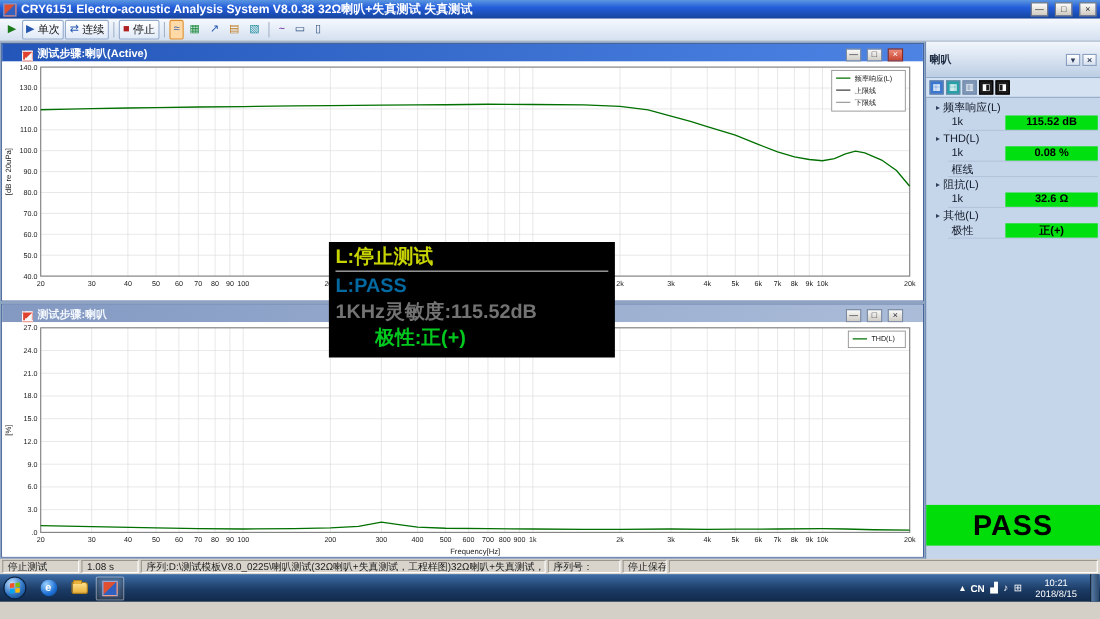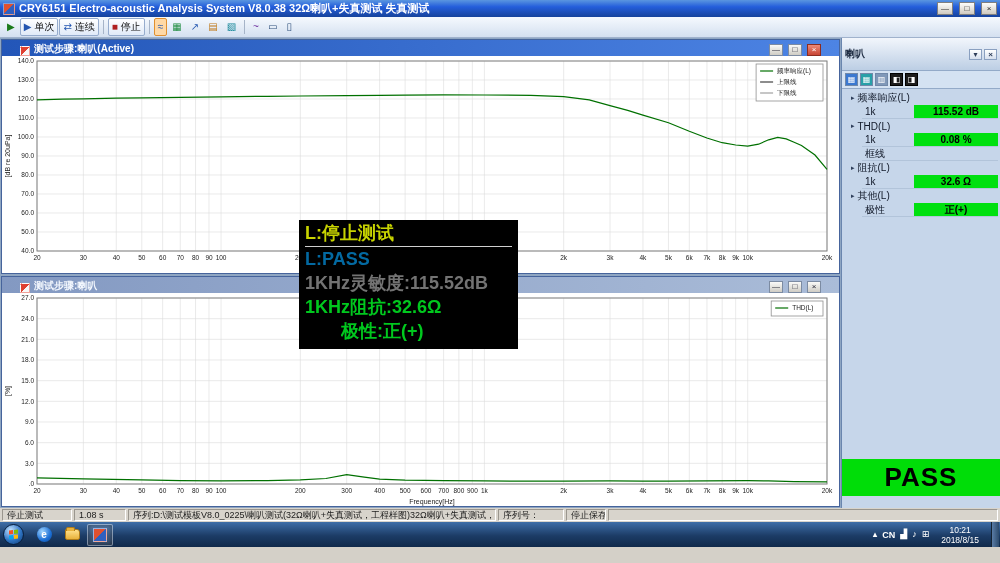--- a/index.html
+++ b/index.html
@@ -28,21 +28,21 @@
   .panel-title{height:16px;display:flex;align-items:flex-end;padding:0 18px;gap:4px;font-size:10px;color:#fff}
   .panel-title.active{background:linear-gradient(90deg,#2356b8,#4d84e4)}
   .panel-title.inactive{background:linear-gradient(90deg,#8399c2,#aabcd8);color:#f4f8fe}
   .panel-ico{width:10px;height:10px;background:linear-gradient(135deg,#e04030 50%,#f8f8f8 50%);border:1px solid rgba(255,255,255,.5);flex:0 0 auto}
   .pt-text{flex:1;font-weight:bold;white-space:nowrap;overflow:hidden}
   .pt-btn{width:14px;height:12px;background:linear-gradient(#fafaf8,#cfccc4);border:1px solid #7c8ba2;color:#223;font-size:8px;line-height:10px;text-align:center;flex:0 0 auto;margin-left:1px}
   .pt-btn.red{background:linear-gradient(#ee8a78,#c84534);color:#fff;border-color:#8c2c20}
   .panel-body{background:#fff}
   svg{display:block;font-family:"Liberation Sans","DejaVu Sans",sans-serif}
   
-  .osd{position:absolute;left:299px;top:182px;width:219px;background:#000;padding:1px 6px 6px 6px;z-index:6}
+  .osd{position:absolute;left:299px;top:182px;width:260px;background:#000;padding:1px 6px 6px 6px;z-index:6}
   .osd-line{font-size:18px;font-weight:bold;line-height:24px;white-space:nowrap;overflow:hidden}
   .osd-line.first{border-bottom:1px solid #cfcfcf;padding-bottom:1px}
   
   .dock{width:159px;background:#c6d6ea;border-left:1px solid #6a86ae;display:flex;flex-direction:column;position:relative}
   .dock-title{height:15px;background:linear-gradient(#f2f6fc,#bccee4);border-bottom:1px solid #93aac8;display:flex;align-items:center;padding:16px 3px;font-size:10px;font-weight:bold;color:#1c2a40}
   .dt-text{flex:1}
   .dt-btn{width:13px;height:11px;font-size:8px;line-height:10px;text-align:center;background:linear-gradient(#ffffff,#d6e0ee);border:1px solid #8aa0c0;color:#2c3c58;margin-left:2px}
   .dock-toolbar{height:18px;display:flex;align-items:center;gap:2px;padding:0 3px;border-bottom:1px solid #93aac8;background:#d4e2f2}
   .mini-ico{width:13px;height:13px;border:1px solid #7088a8;font-size:8px;line-height:12px;text-align:center;color:#fff}
   .mini-ico.dark{background:#1c1c1c;border-color:#000}
@@ -337,21 +337,20 @@
               <line x1="773.2" y1="15" x2="786.2" y2="15" stroke="#007000" stroke-width="1.2"></line>
               <text x="790.2" y="17.3" font-size="6.5" fill="#222">THD(L)</text>
             </svg>
         </div>
       </div>
 
       <div class="osd" id="osd">
           <div class="osd-line first" style="color: rgb(200, 212, 0);">L:停止测试</div>
           <div class="osd-line" style="color: #0369a1;">L:PASS</div>
           <div class="osd-line" style="color: #737373;">1KHz灵敏度:115.52dB</div>
-          <div class="osd-line" style="color: rgb(0, 200, 30);">1KHz阻抗:32.6Ω</div>
           <div class="osd-line" style="color: rgb(0, 200, 30); margin-left: 36px;">极性:正(+)</div>
         </div>
 
     </div>
 
     <div class="dock">
       <div class="dock-title">
         <span class="dt-text">喇叭</span>
         <span class="dt-btn">▾</span>
         <span class="dt-btn">×</span>

